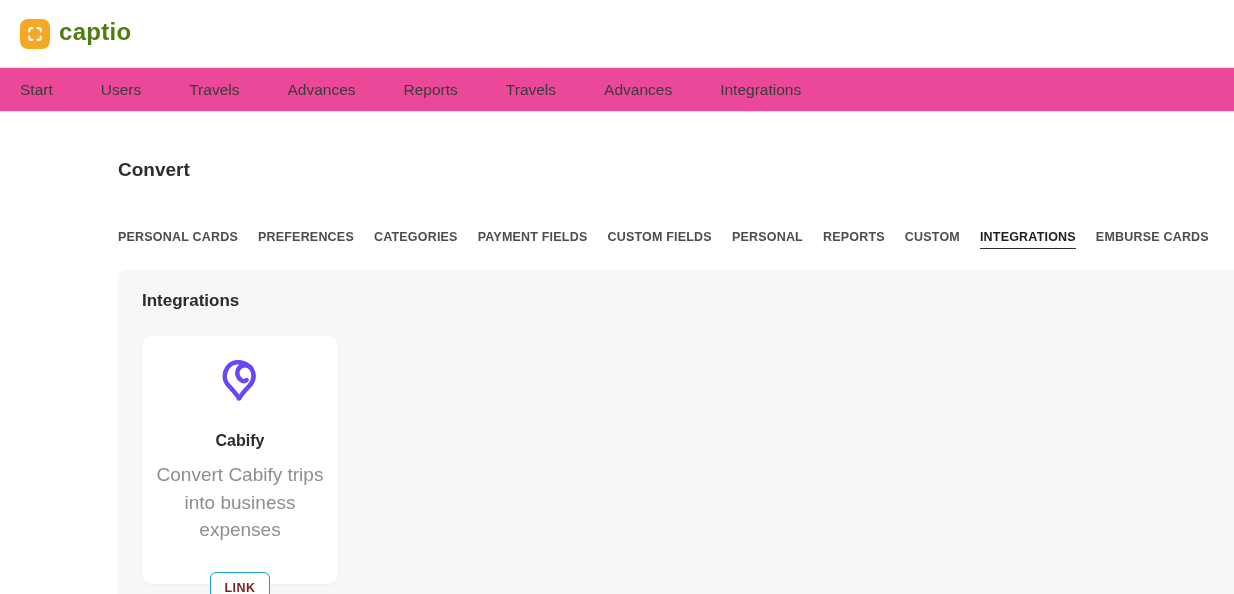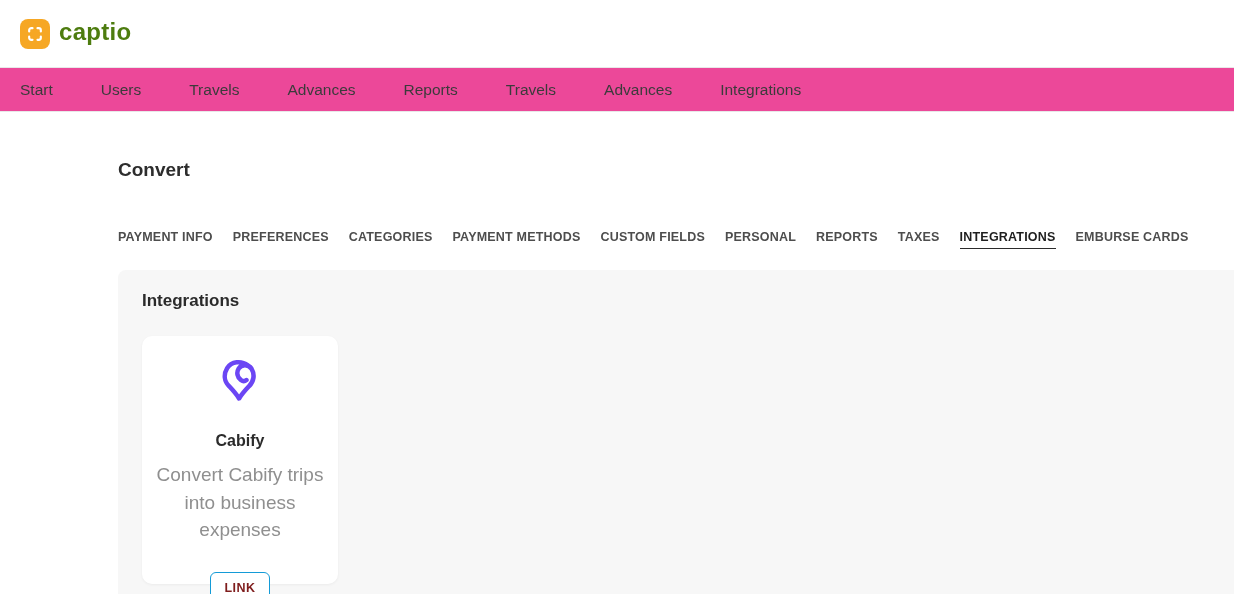--- a/index.html
+++ b/index.html
@@ -84,28 +84,28 @@
   <span class="nav-item">Advances</span>
   <span class="nav-item">Reports</span>
   <span class="nav-item">Travels</span>
   <span class="nav-item">Advances</span>
   <span class="nav-item">Integrations</span>
 </div>
 
 <h1 class="page-title">Convert</h1>
 
 <div class="tabs">
-  <span class="tab">PAYMENT INFO</span>
+  <span class="tab">PERSONAL CARDS</span>
   <span class="tab">PREFERENCES</span>
   <span class="tab">CATEGORIES</span>
-  <span class="tab">PAYMENT METHODS</span>
+  <span class="tab">PAYMENT FIELDS</span>
   <span class="tab">CUSTOM FIELDS</span>
   <span class="tab">PERSONAL</span>
   <span class="tab">REPORTS</span>
-  <span class="tab">TAXES</span>
+  <span class="tab">CUSTOM</span>
   <span class="tab active">INTEGRATIONS</span>
   <span class="tab">EMBURSE CARDS</span>
 </div>
 
 <div class="panel">
   <h2 class="panel-title">Integrations</h2>
 
   <div class="card">
     <span class="card-logo">
       <svg width="44" height="48" viewBox="0 0 48 52" fill="none" stroke="#6B46F4" stroke-width="5" stroke-linecap="round" stroke-linejoin="round">

